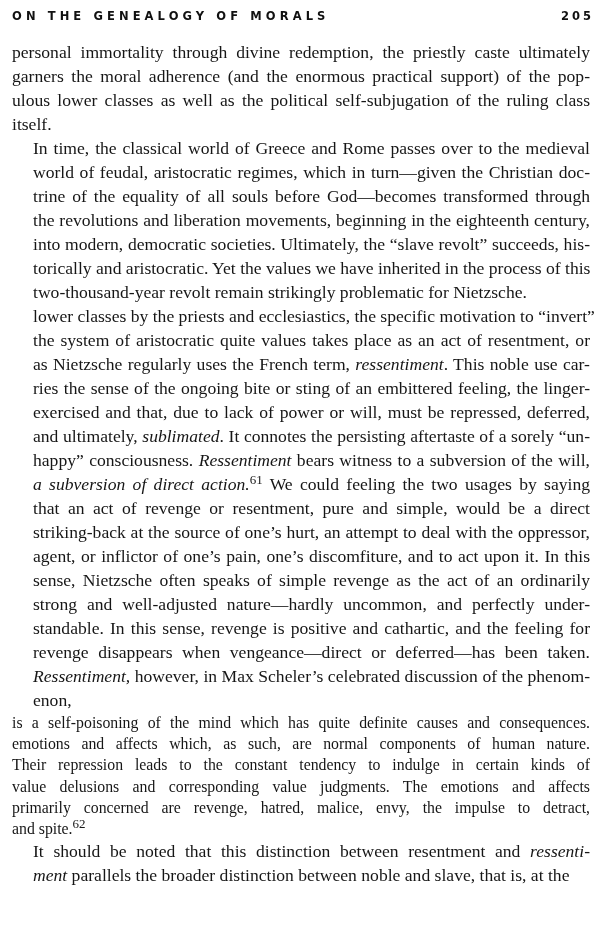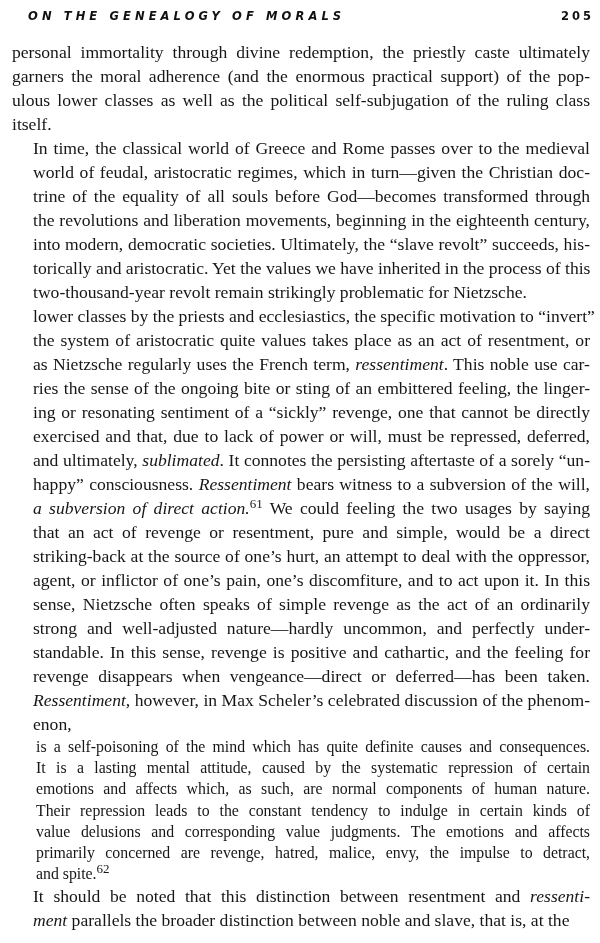--- a/index.html
+++ b/index.html
@@ -3,36 +3,36 @@
 <meta charset="utf-8">
 <style>
   html, body { margin: 0; padding: 0; background: #ffffff; }
   body { width: 600px; height: 943px; overflow: hidden; position: relative; }
   .page { position: absolute; left: 12px; top: 0; width: 578px; color: #1a1a1a; }
   .running-head {
     position: absolute; top: 9px; left: 0; width: 578px; height: 18px;
     font-family: "DejaVu Sans", sans-serif; font-weight: bold;
     font-size: 11.5px; letter-spacing: 4.1px; color: #111;
   }
-  .running-head .title { position: absolute; left: 16px; top: 0; font-style: italic; }
+  .running-head .title { position: absolute; left: 0; top: 0; }
   .running-head .folio { position: absolute; right: -4px; top: 0; letter-spacing: 3px; }
   .body-text {
     position: absolute; top: 40px; left: 0; width: 578px;
     font-family: "Liberation Serif", serif; font-size: 17.6px; line-height: 24px;
     text-align: justify; color: #161616;
   }
   .body-text p { margin: 0; }
   .body-text p.indent { text-indent: 21px; }
   .line { display: block; text-align: justify; text-align-last: justify; white-space: nowrap; height: 24px; }
   .line.last { text-align-last: left; }
   .blockquote {
     margin: 10px 22px 8px 21px;
     font-size: 15.8px; line-height: 21.2px;
   }
-  .blockquote .line { height: 21.2px; margin-left: 24px; }
+  .blockquote .line { height: 21.2px; }
   sup { font-size: 13px; line-height: 0; vertical-align: 6px; }
   em { font-style: italic; }
 </style>
 </head>
 <body>
 
 <div class="page">
   <div class="running-head">
     <span class="title">ON THE GENEALOGY OF MORALS</span>
     <span class="folio">205</span>
@@ -52,38 +52,36 @@
         <span class="line"><span>the revolutions and liberation movements, beginning in the eighteenth century,</span></span>
         <span class="line"><span>into modern, democratic societies. Ultimately, the “slave revolt” succeeds, his-</span></span>
         <span class="line"><span>torically and aristocratic. Yet the values we have inherited in the process of this</span></span>
         <span class="line last"><span>two-thousand-year revolt remain strikingly problematic for Nietzsche.</span></span>
       </p>
     <p class="indent">
         <span class="line"><span>lower classes by the priests and ecclesiastics, the specific motivation to “invert”</span></span>
         <span class="line"><span>the system of aristocratic quite values takes place as an act of resentment, or</span></span>
         <span class="line"><span>as Nietzsche regularly uses the French term, </span><em>ressentiment</em><span>. This noble use car-</span></span>
         <span class="line"><span>ries the sense of the ongoing bite or sting of an embittered feeling, the linger-</span></span>
-        <span class="line"><span>ing or resonating sentiment of a “sickly” revenge, one that cannot be directly</span></span>
         <span class="line"><span>exercised and that, due to lack of power or will, must be repressed, deferred,</span></span>
         <span class="line"><span>and ultimately, </span><em>sublimated</em><span>. It connotes the persisting aftertaste of a sorely “un-</span></span>
         <span class="line"><span>happy” consciousness. </span><em>Ressentiment</em><span> bears witness to a subversion of the will,</span></span>
         <span class="line"><em>a subversion of direct action.</em><sup>61</sup><span> We could feeling the two usages by saying</span></span>
         <span class="line"><span>that an act of revenge or resentment, pure and simple, would be a direct</span></span>
         <span class="line"><span>striking-back at the source of one’s hurt, an attempt to deal with the oppressor,</span></span>
         <span class="line"><span>agent, or inflictor of one’s pain, one’s discomfiture, and to act upon it. In this</span></span>
         <span class="line"><span>sense, Nietzsche often speaks of simple revenge as the act of an ordinarily</span></span>
         <span class="line"><span>strong and well-adjusted nature—hardly uncommon, and perfectly under-</span></span>
         <span class="line"><span>standable. In this sense, revenge is positive and cathartic, and the feeling for</span></span>
         <span class="line"><span>revenge disappears when vengeance—direct or deferred—has been taken.</span></span>
         <span class="line"><em>Ressentiment,</em><span> however, in Max Scheler’s celebrated discussion of the phenom-</span></span>
         <span class="line last"><span>enon,</span></span>
       </p>
     <p class="blockquote">
         <span class="line"><span>is a self-poisoning of the mind which has quite definite causes and consequences.</span></span>
-        <span class="line"><span>It is a lasting mental attitude, caused by the systematic repression of certain</span></span>
         <span class="line"><span>emotions and affects which, as such, are normal components of human nature.</span></span>
         <span class="line"><span>Their repression leads to the constant tendency to indulge in certain kinds of</span></span>
         <span class="line"><span>value delusions and corresponding value judgments. The emotions and affects</span></span>
         <span class="line"><span>primarily concerned are revenge, hatred, malice, envy, the impulse to detract,</span></span>
         <span class="line last"><span>and spite.</span><sup>62</sup></span>
       </p>
     <p class="indent">
         <span class="line" style="text-indent: 21px;"><span>It should be noted that this distinction between resentment and </span><em>ressenti-</em></span>
         <span class="line last"><em>ment</em><span> parallels the broader distinction between noble and slave, that is, at the</span></span>
       </p>

